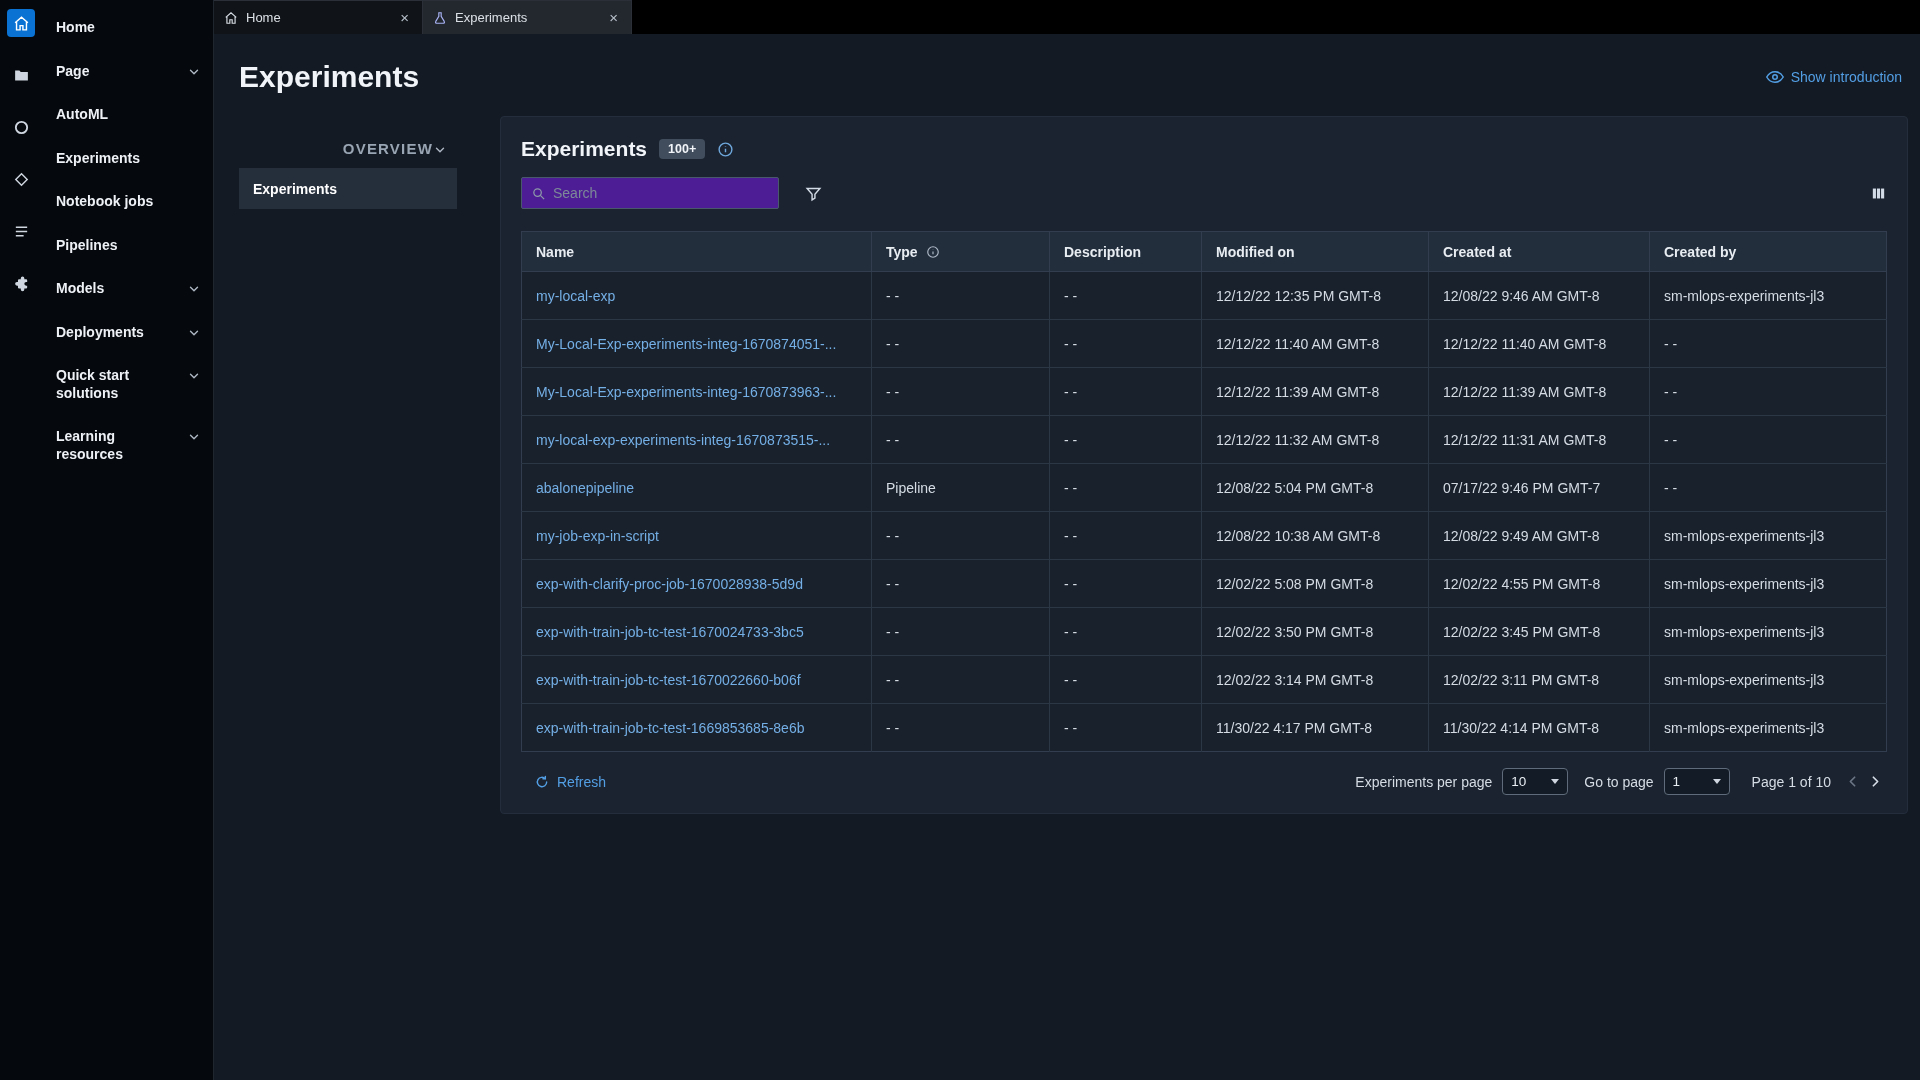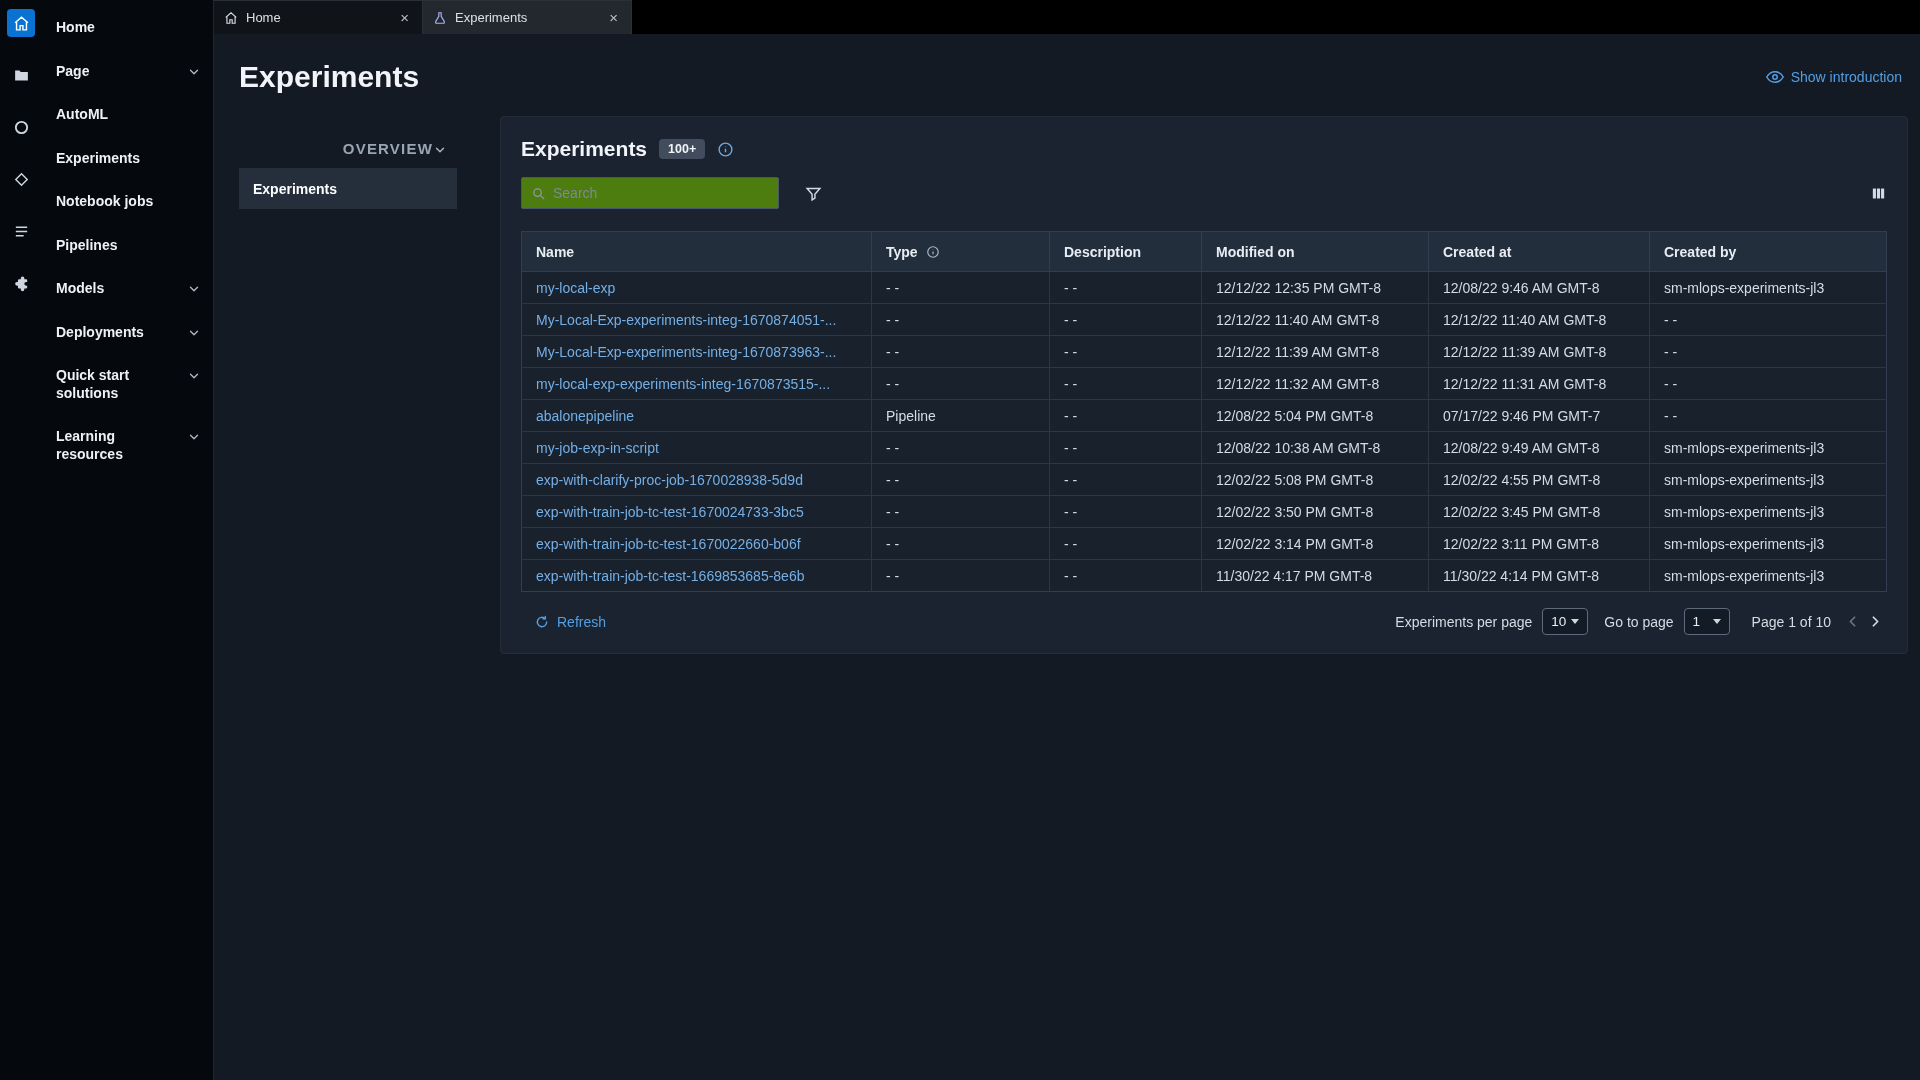--- a/index.html
+++ b/index.html
@@ -47,47 +47,47 @@
   .subnav-item.selected { background:#252e3b; color:#ffffff; font-weight:700; }
 
   .card { flex:1; min-width:0; margin-left:43px; background:#1b2330; border:1px solid #232d3b; border-radius:4px; padding:20px 20px 18px; }
   .card-head { display:flex; align-items:center; gap:12px; }
   .card-title { font-size:21px; font-weight:700; color:#f1f4f8; }
   .badge { background:#414d5c; color:#f1f4f8; font-size:12.5px; font-weight:700; padding:3px 9px; border-radius:4px; }
   .info-icon { color:#6fa8dc; cursor:pointer; }
   .info-icon svg { width:17px; height:17px; }
 
   .toolbar { display:flex; align-items:center; margin-top:16px; }
-  .search-box { width:258px; height:32px; border:1px solid #49586a; border-radius:2px; background:#4d7c0f; display:flex; align-items:center; gap:7px; padding:0 9px; }
+  .search-box { width:258px; height:32px; border:1px solid #49586a; border-radius:2px; background:#4c1d95; display:flex; align-items:center; gap:7px; padding:0 9px; }
   .search-box svg { width:15px; height:15px; flex-shrink:0; }
   .search-box input { flex:1; min-width:0; background:transparent; border:0; outline:0; color:#e4e9ef; font-size:14px; font-family:"Liberation Sans",sans-serif; }
   .search-box input::placeholder { color:#7d8998; }
   .icon-btn { cursor:pointer; }
   .filter-btn { margin-left:26px; }
   .filter-btn svg { width:17px; height:17px; }
   .columns-btn { margin-left:auto; }
   .columns-btn svg { width:17px; height:17px; }
 
   .table-wrap { margin-top:22px; }
   table { width:100%; border-collapse:collapse; border:1px solid #323e4f; font-size:14px; background:#19212d; table-layout:fixed; }
   th { height:40px; text-align:left; padding:0 14px; background:#232e3d; color:#e8edf2; font-weight:700; font-size:14px; border-bottom:1px solid #323e4f; border-right:1px solid #323e4f; }
   th:last-child, td:last-child { border-right:0; }
   .th-inner { display:flex; align-items:center; gap:8px; }
   .th-info { color:#aeb9c6; }
   .th-info svg { width:14px; height:14px; }
-  td { height:32px; padding:0 14px; color:#d5dce4; border-bottom:1px solid #2c3745; border-right:1px solid #2c3745; white-space:nowrap; overflow:hidden; text-overflow:ellipsis; }
+  td { height:48px; padding:0 14px; color:#d5dce4; border-bottom:1px solid #2c3745; border-right:1px solid #2c3745; white-space:nowrap; overflow:hidden; text-overflow:ellipsis; }
   tr:last-child td { border-bottom:0; }
   .cell-link { color:#74afe5; text-decoration:none; cursor:pointer; }
 
   .card-footer { display:flex; align-items:center; margin-top:16px; font-size:14px; color:#d5dce4; }
   .refresh { display:flex; align-items:center; gap:8px; color:#539fe5; margin-left:14px; cursor:pointer; }
   .refresh svg { width:14px; height:14px; }
   .pager { margin-left:auto; display:flex; align-items:center; }
   .pager-label { margin-right:10px; }
-  .select-box { display:flex; align-items:center; justify-content:space-between; width:46px; height:27px; border:1px solid #5f6b7a; border-radius:4px; background:#131b26; padding:0 8px; color:#e8edf2; font-size:13.5px; cursor:pointer; }
+  .select-box { display:flex; align-items:center; justify-content:space-between; width:66px; height:27px; border:1px solid #5f6b7a; border-radius:4px; background:#131b26; padding:0 8px; color:#e8edf2; font-size:13.5px; cursor:pointer; }
   .caret { width:0; height:0; border-left:4.5px solid transparent; border-right:4.5px solid transparent; border-top:5.5px solid #cfd6df; }
   .gap-lg { margin-left:16px; }
   .page-status { margin-left:22px; margin-right:10px; }
   .pg-btn { cursor:pointer; padding:3px; }
   .pg-btn svg { width:17px; height:17px; }
   .pg-prev { color:#6b7685; }
   .pg-next { color:#d6dde6; }
 </style>
 </head>
 <body>

